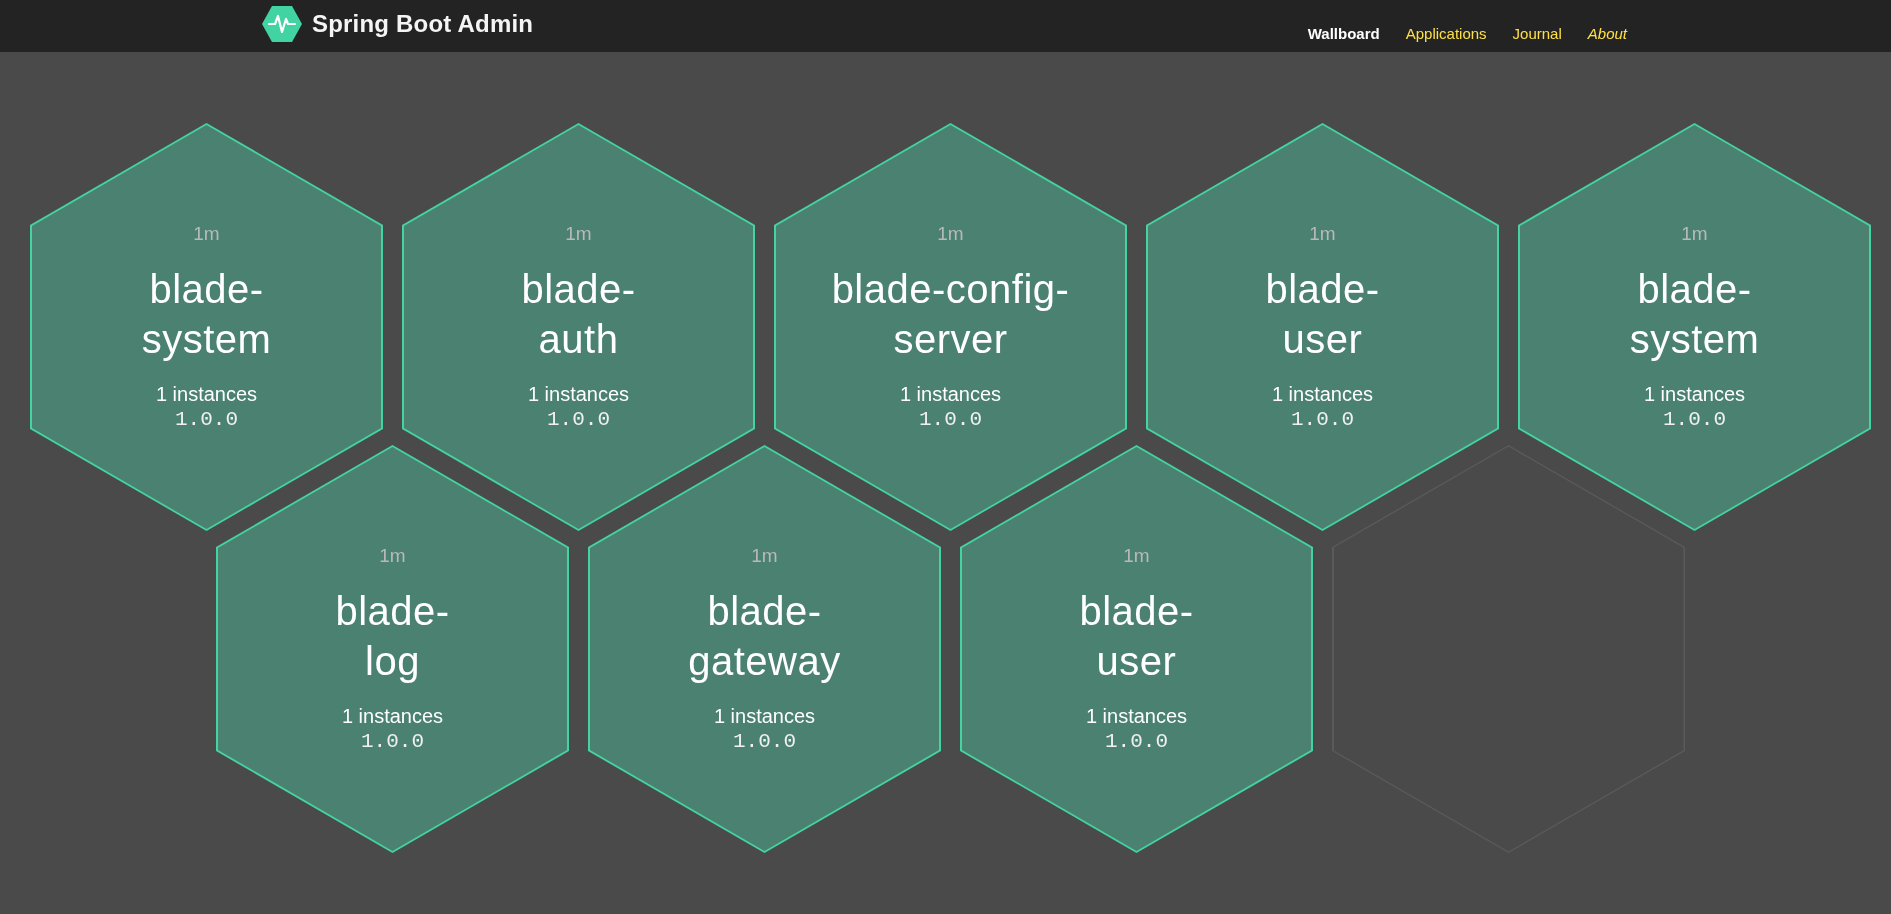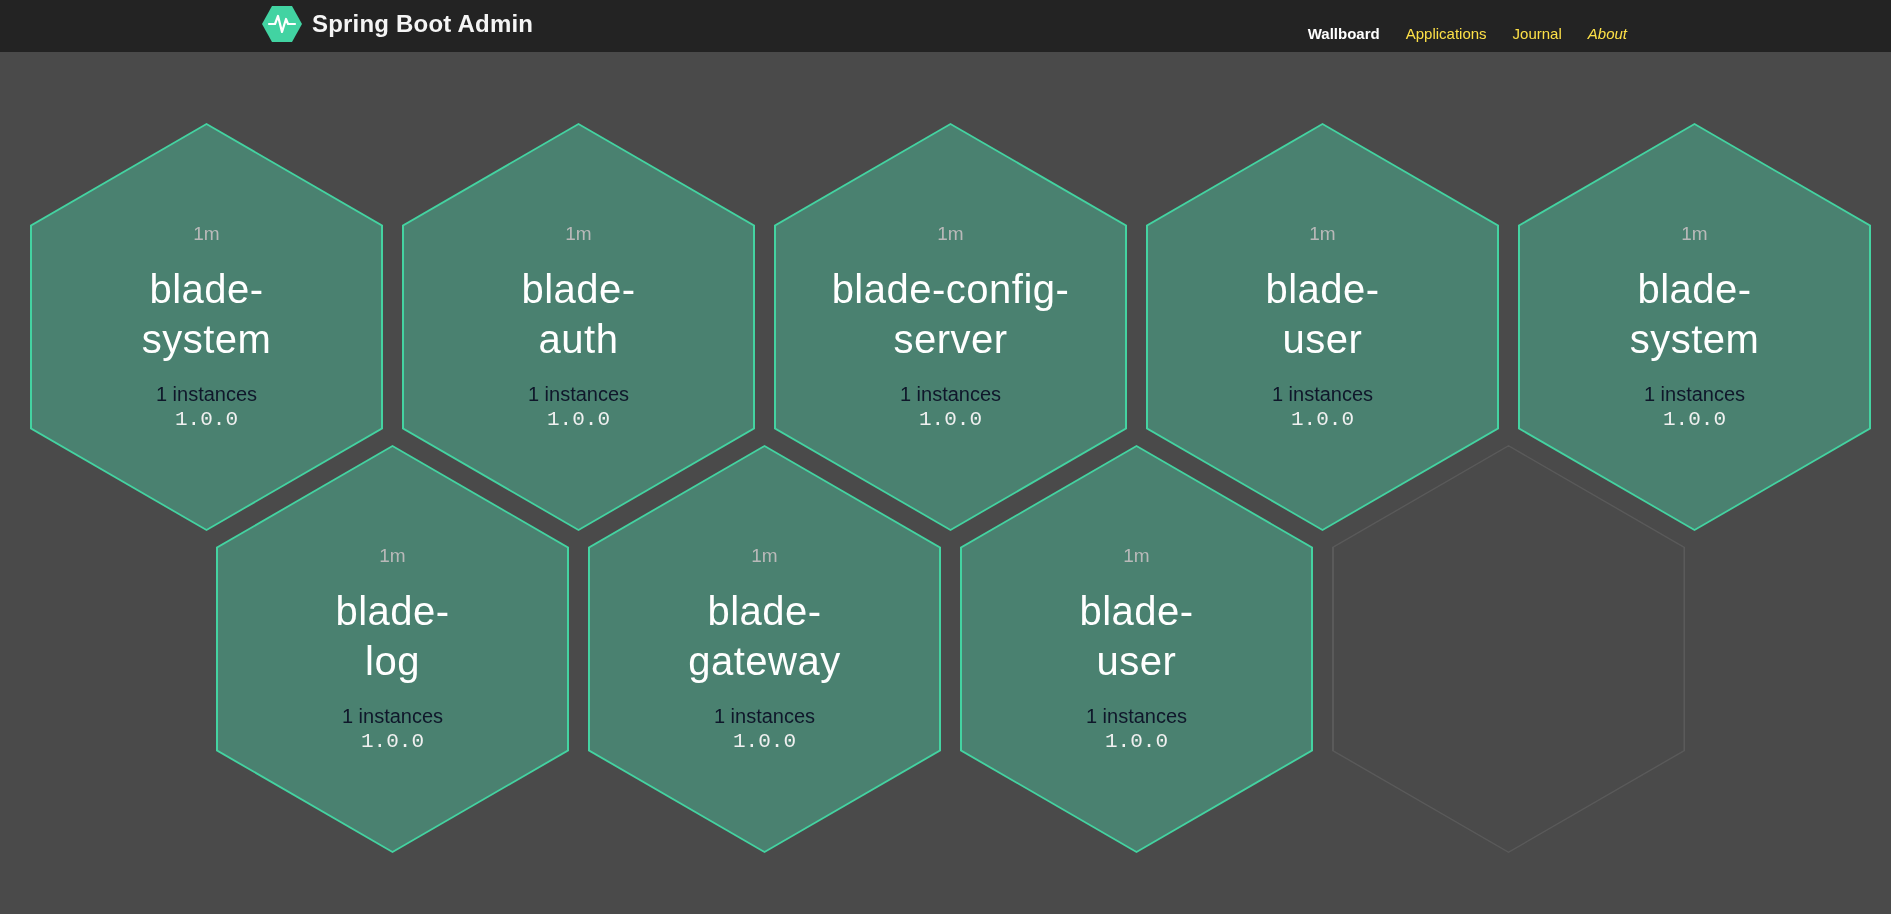--- a/index.html
+++ b/index.html
@@ -102,21 +102,21 @@
   .app-name {
     font-size:40px;
     line-height:50px;
     color:#ffffff;
     letter-spacing:0.5px;
   }
   .app-name .line { display:block; }
   .instances {
     font-size:20px;
     line-height:25px;
-    color:#0f172a;
+    color:#ffffff;
     margin-top:18px;
   }
   .version {
     font-size:21px;
     line-height:26px;
     color:#f0f0f0;
     font-family:Liberation Mono, monospace;
   }
 </style>
 </head>

